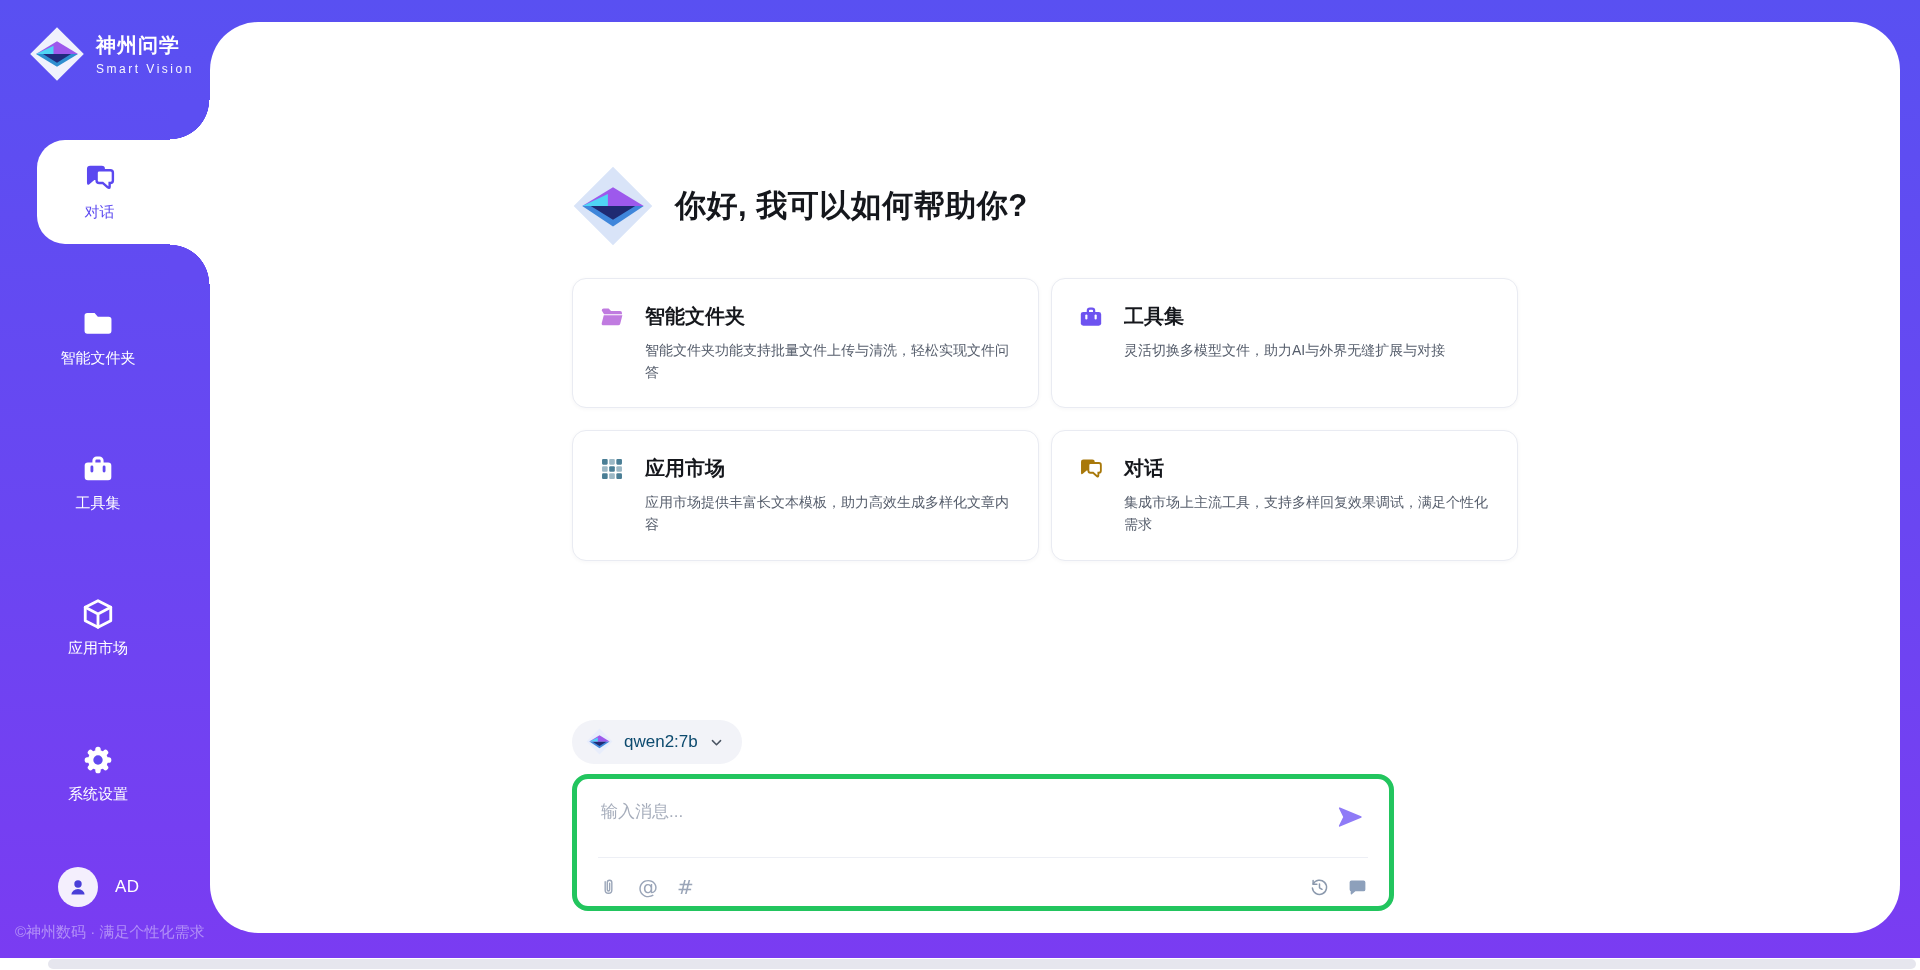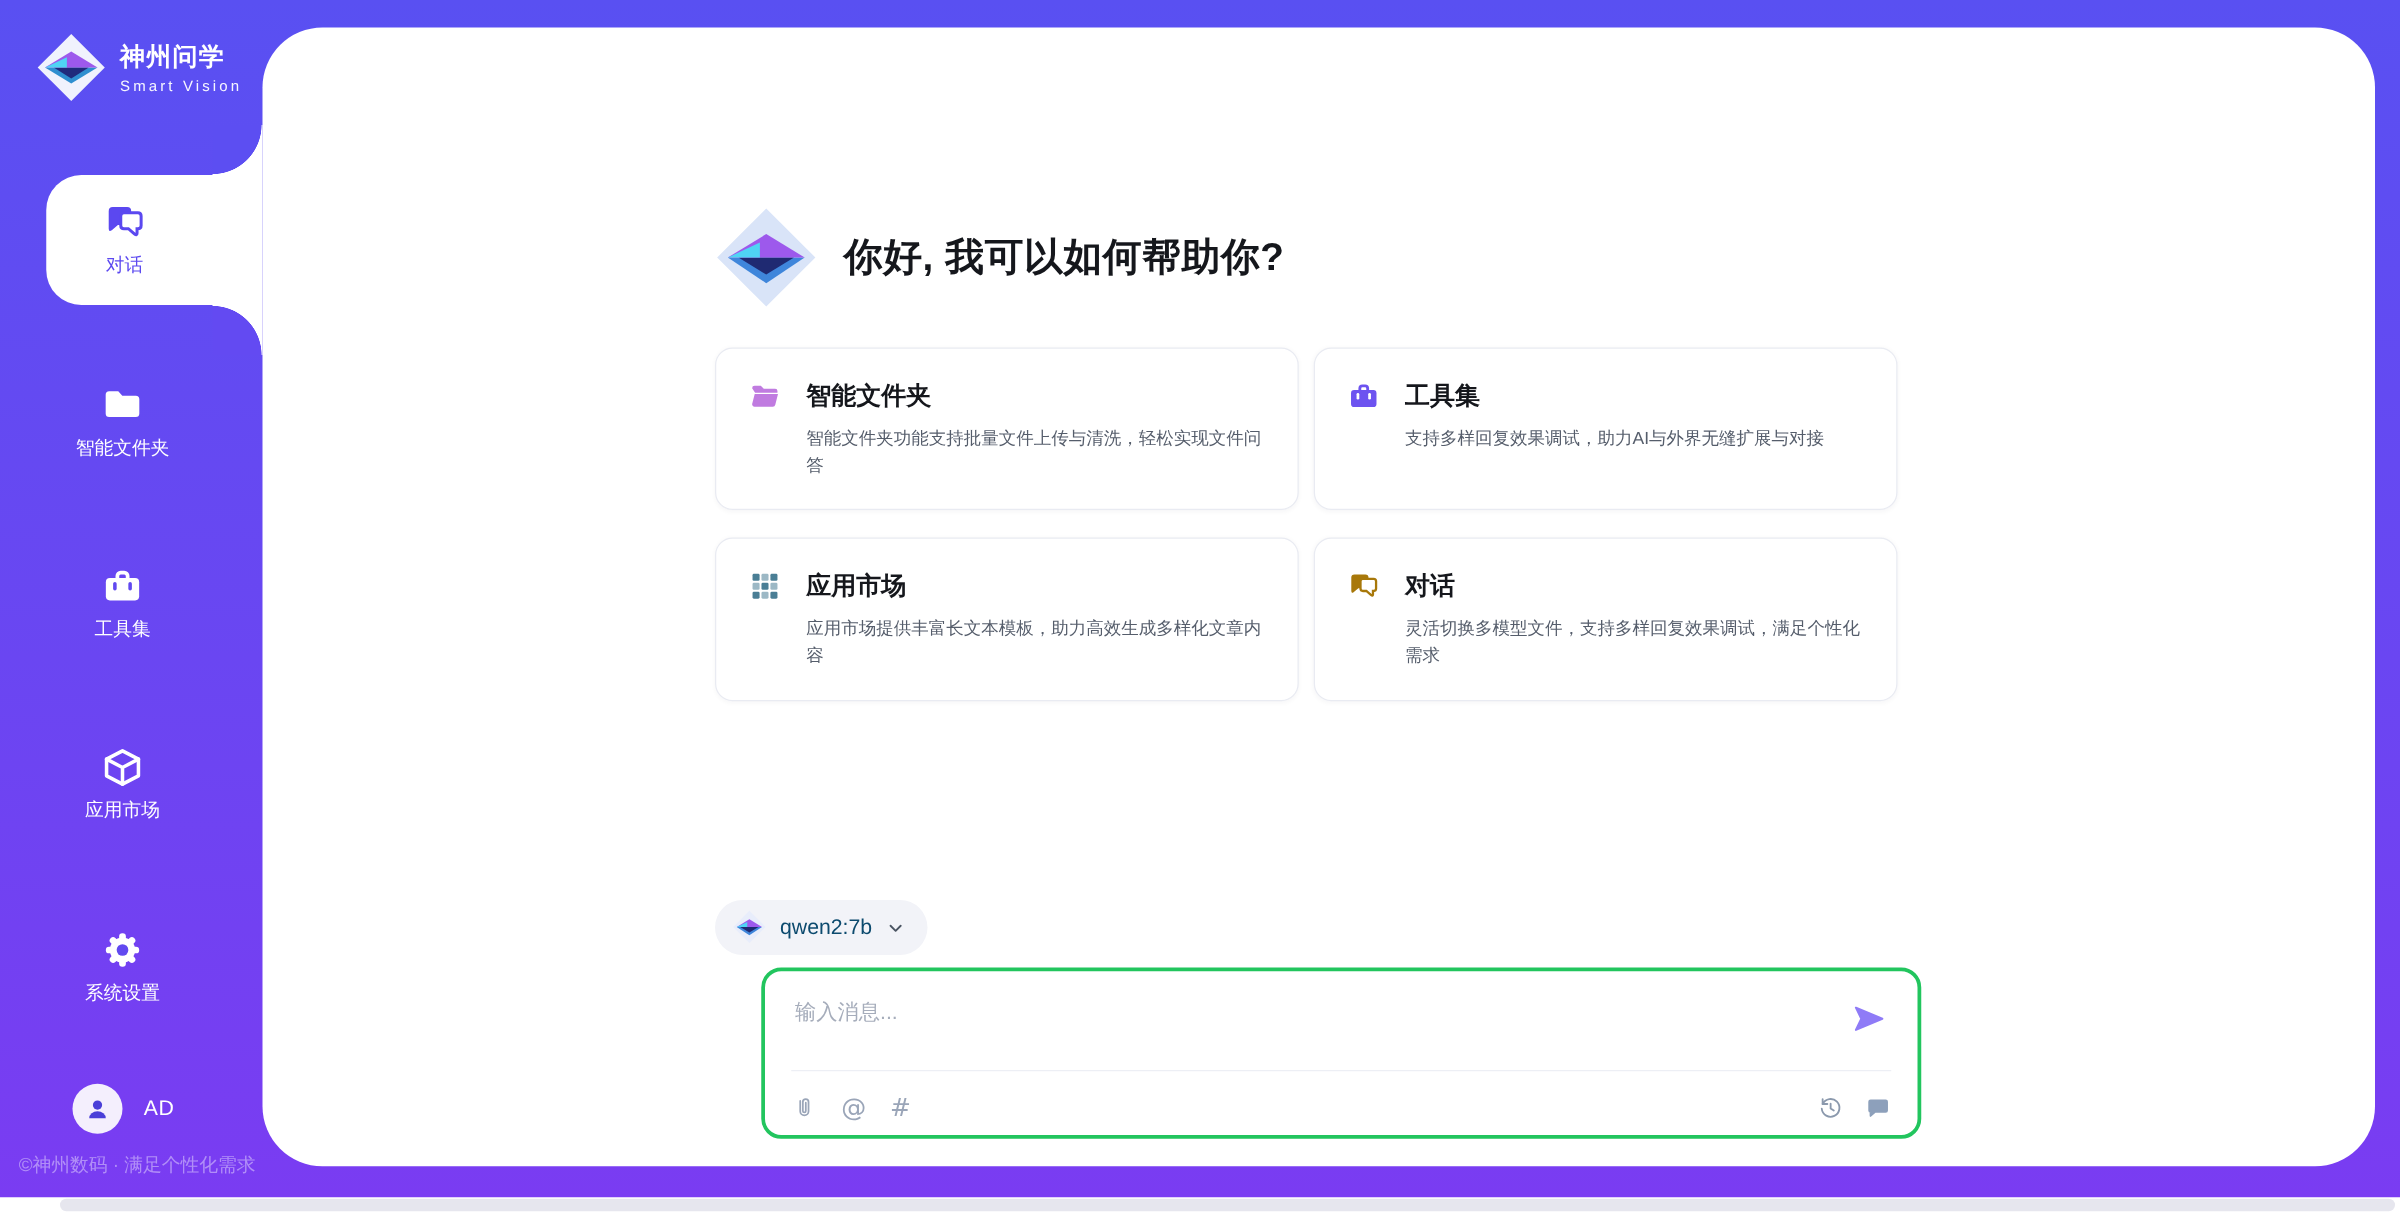--- a/index.html
+++ b/index.html
@@ -66,22 +66,22 @@
   .card-icon svg { width:26px; height:26px; display:block; }
   .card-title { font-size:20px; font-weight:bold; color:#15171c; }
   .card-desc { margin:10px 0 0 46px; font-size:14px; line-height:1.55; color:#555d6b; }
 
   .model-pill { margin-top:159px; display:inline-flex; align-items:center; gap:11px;
     height:44px; padding:0 18px 0 14px; background:#f2f3f8; border-radius:22px; cursor:pointer; }
   .pill-mark { width:27px; height:27px; }
   .pill-label { font-size:17px; color:#0c4a6e; }
   .pill-chevron svg { width:15px; height:15px; display:block; margin-top:2px; }
 
-  .composer { position:relative; margin-top:10px; width:928px; height:137px;
-    border:3px solid #22c55e; border-radius:16px; background:#fff;margin-left:37px; }
+  .composer { position:relative; margin-top:10px; width:822px; height:137px;
+    border:5px solid #22c55e; border-radius:16px; background:#fff; }
   .composer-text { width:100%; height:74px; border:none; outline:none; resize:none; background:transparent;
     font-family:"Liberation Sans","DejaVu Sans",sans-serif; font-size:17px; color:#30343d;
     padding:21px 80px 0 24px; }
   .composer-text::placeholder { color:#a6adbb; }
   .send-btn { position:absolute; top:24px; right:25px; width:28px; height:28px;
     border:none; background:transparent; cursor:pointer; padding:0; }
   .send-btn svg { width:28px; height:28px; display:block; }
   .composer-bar { height:60px; margin:0 21px; border-top:1px solid #edeff5;
     display:flex; align-items:center; gap:19px; color:#9aa5b8; }
   .bar-btn { border:none; background:transparent; cursor:pointer; padding:0;
@@ -224,21 +224,21 @@
             <span class="card-icon" style="color:#6d53f0">
               <svg viewBox="0 0 24 24">
                 <path d="M9.1 8 V6.2 a1.9 1.9 0 0 1 1.9 -1.9 h2 a1.9 1.9 0 0 1 1.9 1.9 V8" fill="none" stroke="currentColor" stroke-width="2.1"></path>
                 <rect x="2.6" y="7.4" width="18.8" height="12.6" rx="2.3" fill="currentColor"></rect>
                 <rect x="6.7" y="9.6" width="2" height="4.8" rx="1" fill="var(--cut)"></rect>
                 <rect x="15.3" y="9.6" width="2" height="4.8" rx="1" fill="var(--cut)"></rect>
               </svg>
             </span>
             <span class="card-title">工具集</span>
           </div>
-          <div class="card-desc">支持多样回复效果调试，助力AI与外界无缝扩展与对接</div>
+          <div class="card-desc">灵活切换多模型文件，助力AI与外界无缝扩展与对接</div>
         </div>
 
         <div class="card">
           <div class="card-head">
             <span class="card-icon" style="color:#4a7e95">
               <svg viewBox="0 0 24 24" fill="currentColor">
                 <rect x="2.8" y="2.8" width="5.2" height="5.2" rx="1"></rect>
                 <rect x="9.4" y="2.8" width="5.2" height="5.2" rx="1" opacity=".55"></rect>
                 <rect x="16" y="2.8" width="5.2" height="5.2" rx="1"></rect>
                 <rect x="2.8" y="9.4" width="5.2" height="5.2" rx="1" opacity=".55"></rect>
@@ -257,21 +257,21 @@
         <div class="card">
           <div class="card-head">
             <span class="card-icon" style="color:#a8780a">
               <svg viewBox="0 0 24 24">
                 <path d="M2.8 5.6 Q2.8 3.3 5.1 3.3 H13.2 Q15.5 3.3 15.5 5.6 V11.1 Q15.5 13.4 13.2 13.4 H8 L4.7 16.2 Q2.8 17.8 2.8 15.4 Z" fill="currentColor"></path>
                 <path d="M9.6 8.3 Q9.6 6.5 11.4 6.5 H19.3 Q21.1 6.5 21.1 8.3 V13.7 Q21.1 15.5 19.3 15.5 h-.5 v2.6 q0 1.6 -1.5 .3 l-3.4 -2.9 h-2.5 Q9.6 15.5 9.6 13.7 Z" fill="var(--cut)" stroke="currentColor" stroke-width="1.7"></path>
               </svg>
             </span>
             <span class="card-title">对话</span>
           </div>
-          <div class="card-desc">灵活切换多模型文件，支持多样回复效果调试，满足个性化需求</div>
+          <div class="card-desc">集成市场上主流工具，支持多样回复效果调试，满足个性化需求</div>
         </div>
 
       </div>
 
       <div class="model-pill">
         <span class="pill-mark">
           <svg viewBox="0 0 48 48">
             <polygon points="24,1 47,24 24,47 1,24" fill="#e8edfb"></polygon>
             <polygon points="6,24 42,24 24,36" fill="#3f86db"></polygon>
             <polygon points="11,24 37,24 24,32" fill="#1f2a72"></polygon>

